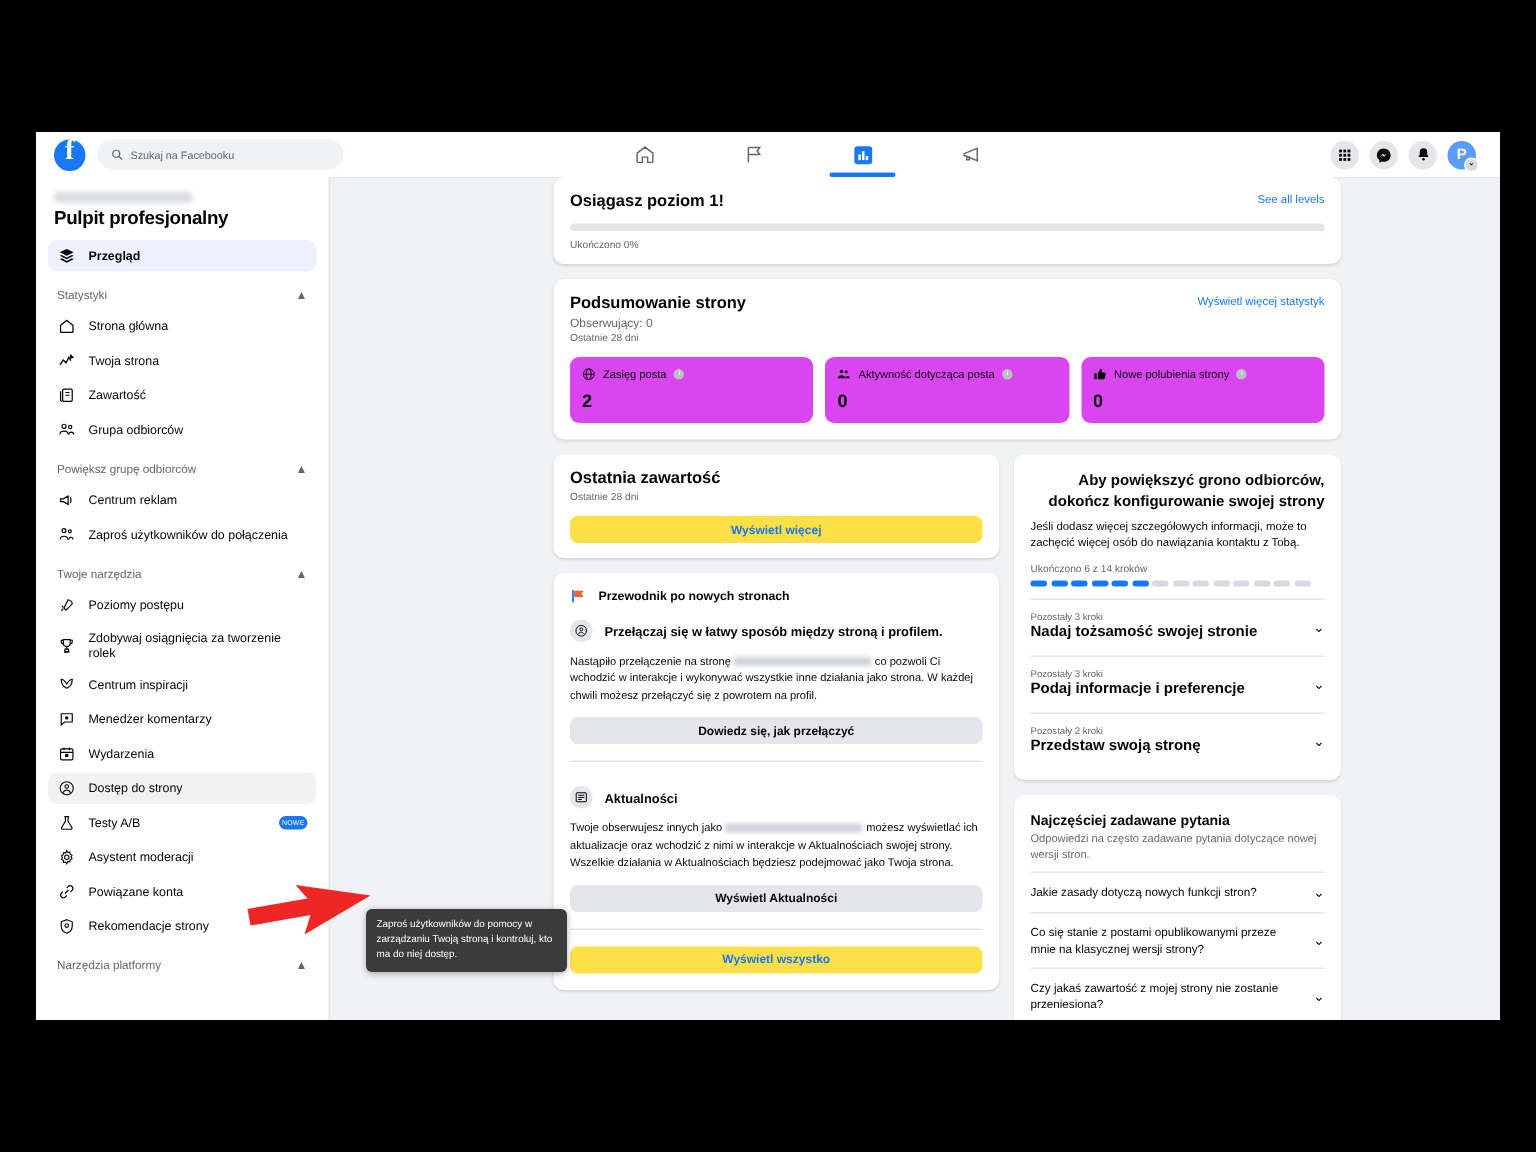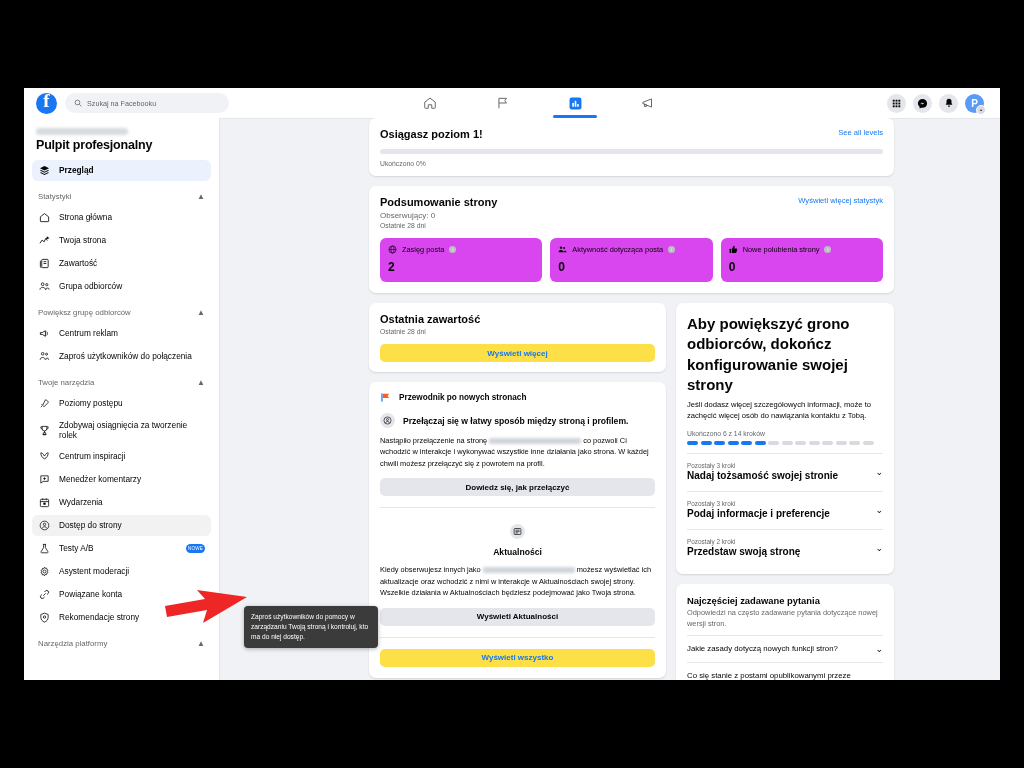--- a/index.html
+++ b/index.html
@@ -364,24 +364,25 @@
     filter: blur(1.5px);
     vertical-align: middle;
     margin: 0 2px;
   }
   .divider {
     height: 1px;
     background: #e4e6eb;
     margin: 11px 0;
   }
   .rc-title {
-    font-size: 15px;
+    font-size: 10px;
     font-weight: bold;
     color: #050505;
     line-height: 1.35;
+    text-align: right;
   }
   .rc-body {
     font-size: 7.6px;
     color: #050505;
     line-height: 1.5;
     margin-top: 4px;
   }
   .steps-dots {
     display: flex;
     gap: 2.5px;
@@ -796,33 +797,33 @@
               </span>
               <span>Przełączaj się w łatwy sposób między stroną i profilem.</span>
             </div>
             <div class="para">
               <span>Nastąpiło przełączenie na stronę</span><span class="blur-inline"></span><span>co pozwoli Ci wchodzić w interakcje i wykonywać wszystkie inne działania jako strona. W każdej chwili możesz przełączyć się z powrotem na profil.</span>
             </div>
             <div class="btn-grey" style="margin-top:9px;">Dowiedz się, jak przełączyć</div>
 
             <div class="divider"></div>
 
-            <div class="guide-sub" style="margin-top:16px;flex-direction:column;">
+            <div class="guide-sub" style="margin-top:16px;">
               <span class="circ-ico">
                 <svg width="9" height="9" viewBox="0 0 24 24" fill="none" stroke="#050505" stroke-width="1.8">
                     <rect x="3" y="4" width="18" height="16" rx="2"></rect>
                     <line x1="6.5" y1="8.5" x2="17.5" y2="8.5"></line>
                     <line x1="6.5" y1="12.5" x2="17.5" y2="12.5"></line>
                     <line x1="6.5" y1="16" x2="13" y2="16"></line>
                   </svg>
               </span>
               <span>Aktualności</span>
             </div>
             <div class="para">
-              <span>Kiedy obserwujesz innych jako</span><span class="blur-inline"></span><span>możesz wyświetlać ich aktualizacje oraz wchodzić z nimi w interakcje w Aktualnościach swojej strony. Wszelkie działania w Aktualnościach będziesz podejmować jako Twoja strona.</span>
+              <span>Twoje obserwujesz innych jako</span><span class="blur-inline"></span><span>możesz wyświetlać ich aktualizacje oraz wchodzić z nimi w interakcje w Aktualnościach swojej strony. Wszelkie działania w Aktualnościach będziesz podejmować jako Twoja strona.</span>
             </div>
             <div class="btn-grey" style="margin-top:9px;">Wyświetl Aktualności</div>
 
             <div class="divider"></div>
 
             <div class="btn-soft">Wyświetl wszystko</div>
           </div>
         </div>
 
         <div class="col-right">

